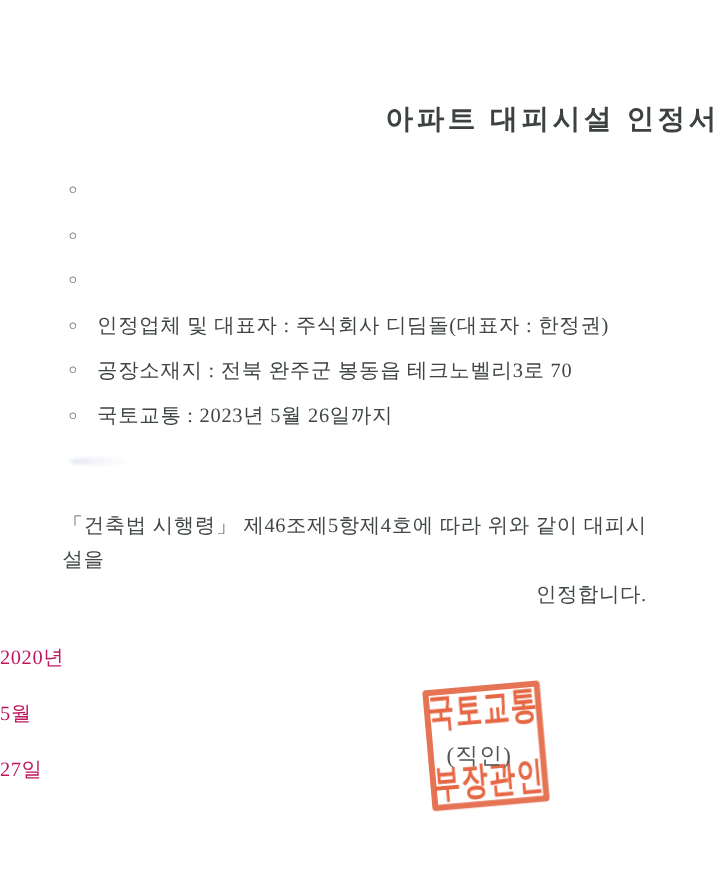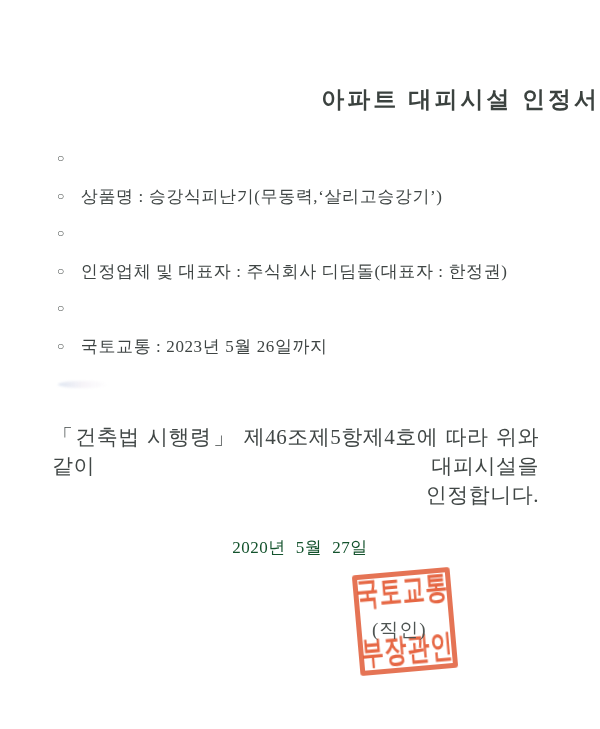--- a/index.html
+++ b/index.html
@@ -54,38 +54,39 @@
     height: 7px;
     border-radius: 50%;
     background: linear-gradient(90deg, rgba(140,165,205,0.28), rgba(200,180,210,0.14), rgba(230,235,240,0.05));
     filter: blur(1.2px);
   }
   .bodytext {
     position: absolute;
     left: 52px;
     top: 423px;
     width: 487px;
-    font-size: 21px;
+    font-size: 17px;
     line-height: 29px;
     letter-spacing: 0.5px;
     color: #414746;
   }
   .body-line1 { text-align: justify; text-align-last: justify; }
   .body-line2 { padding-left: 11px; text-align: right; }
   .daterow {
     position: absolute;
     top: 536px;
     left: 0;
     width: 100%;
     display: flex;
     justify-content: center;
-    gap: 10px;
+    gap: 24px;
     font-size: 17px;
     letter-spacing: 0.5px;
-    color: #14532d;
+    color: #be185d;
+    flex-direction: column;
   }
   .signer {
     position: absolute;
     left: 177px;
     top: 609px;
     font-size: 25px;
     font-weight: bold;
     letter-spacing: 5px;
     color: #3b423f;
     font-family: "Liberation Sans", sans-serif;
@@ -135,31 +136,31 @@
 <div class="page">
 
   <h1 class="title">아파트 대피시설 인정서</h1>
 
   <div class="items">
     <div class="item">
       <span class="bullet">○</span>
     </div>
     <div class="item">
       <span class="bullet">○</span>
-      <span>상품명 : 승강식피난기(무동력,‘살리고승강기’)</span>
     </div>
     <div class="item">
       <span class="bullet">○</span>
     </div>
     <div class="item">
       <span class="bullet">○</span>
       <span>인정업체 및 대표자 : 주식회사 디딤돌(대표자 : 한정권)</span>
     </div>
     <div class="item">
       <span class="bullet">○</span>
+      <span>공장소재지 : 전북 완주군 봉동읍 테크노벨리3로 70</span>
     </div>
     <div class="item">
       <span class="bullet">○</span>
       <span>국토교통 : 2023년 5월 26일까지</span>
     </div>
   </div>
 
   <div class="smudge"></div>
 
   <div class="bodytext">

